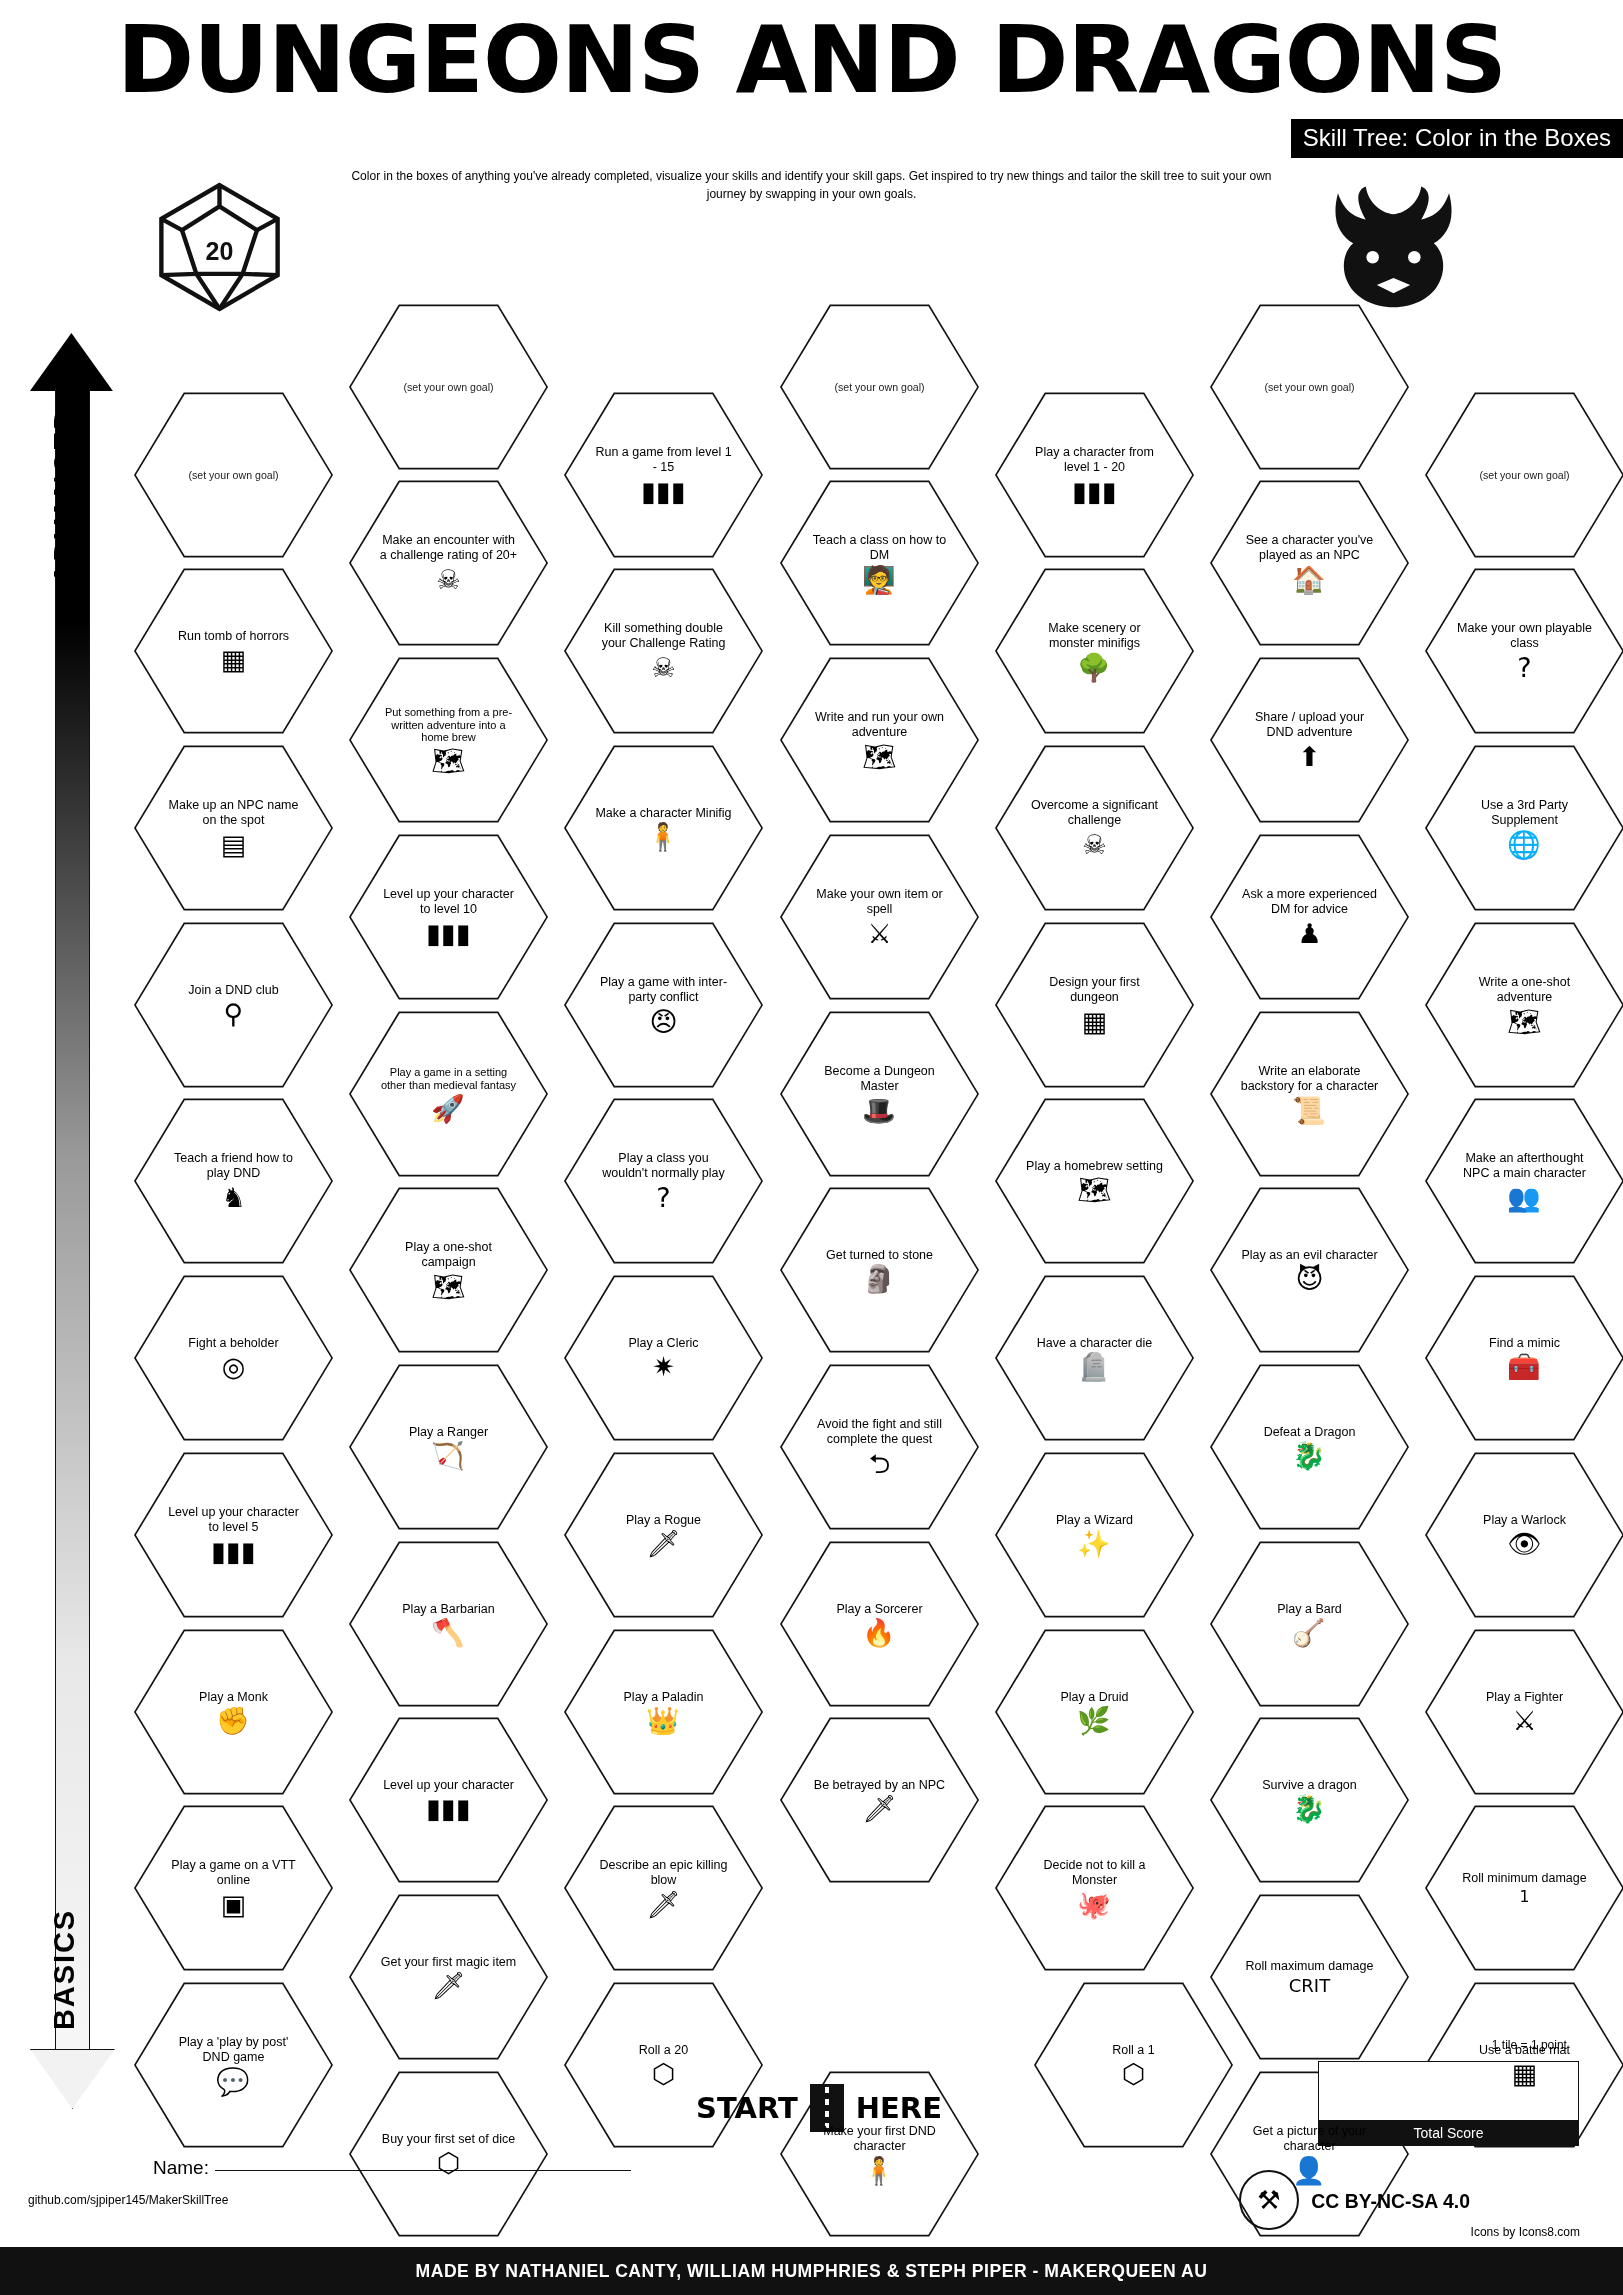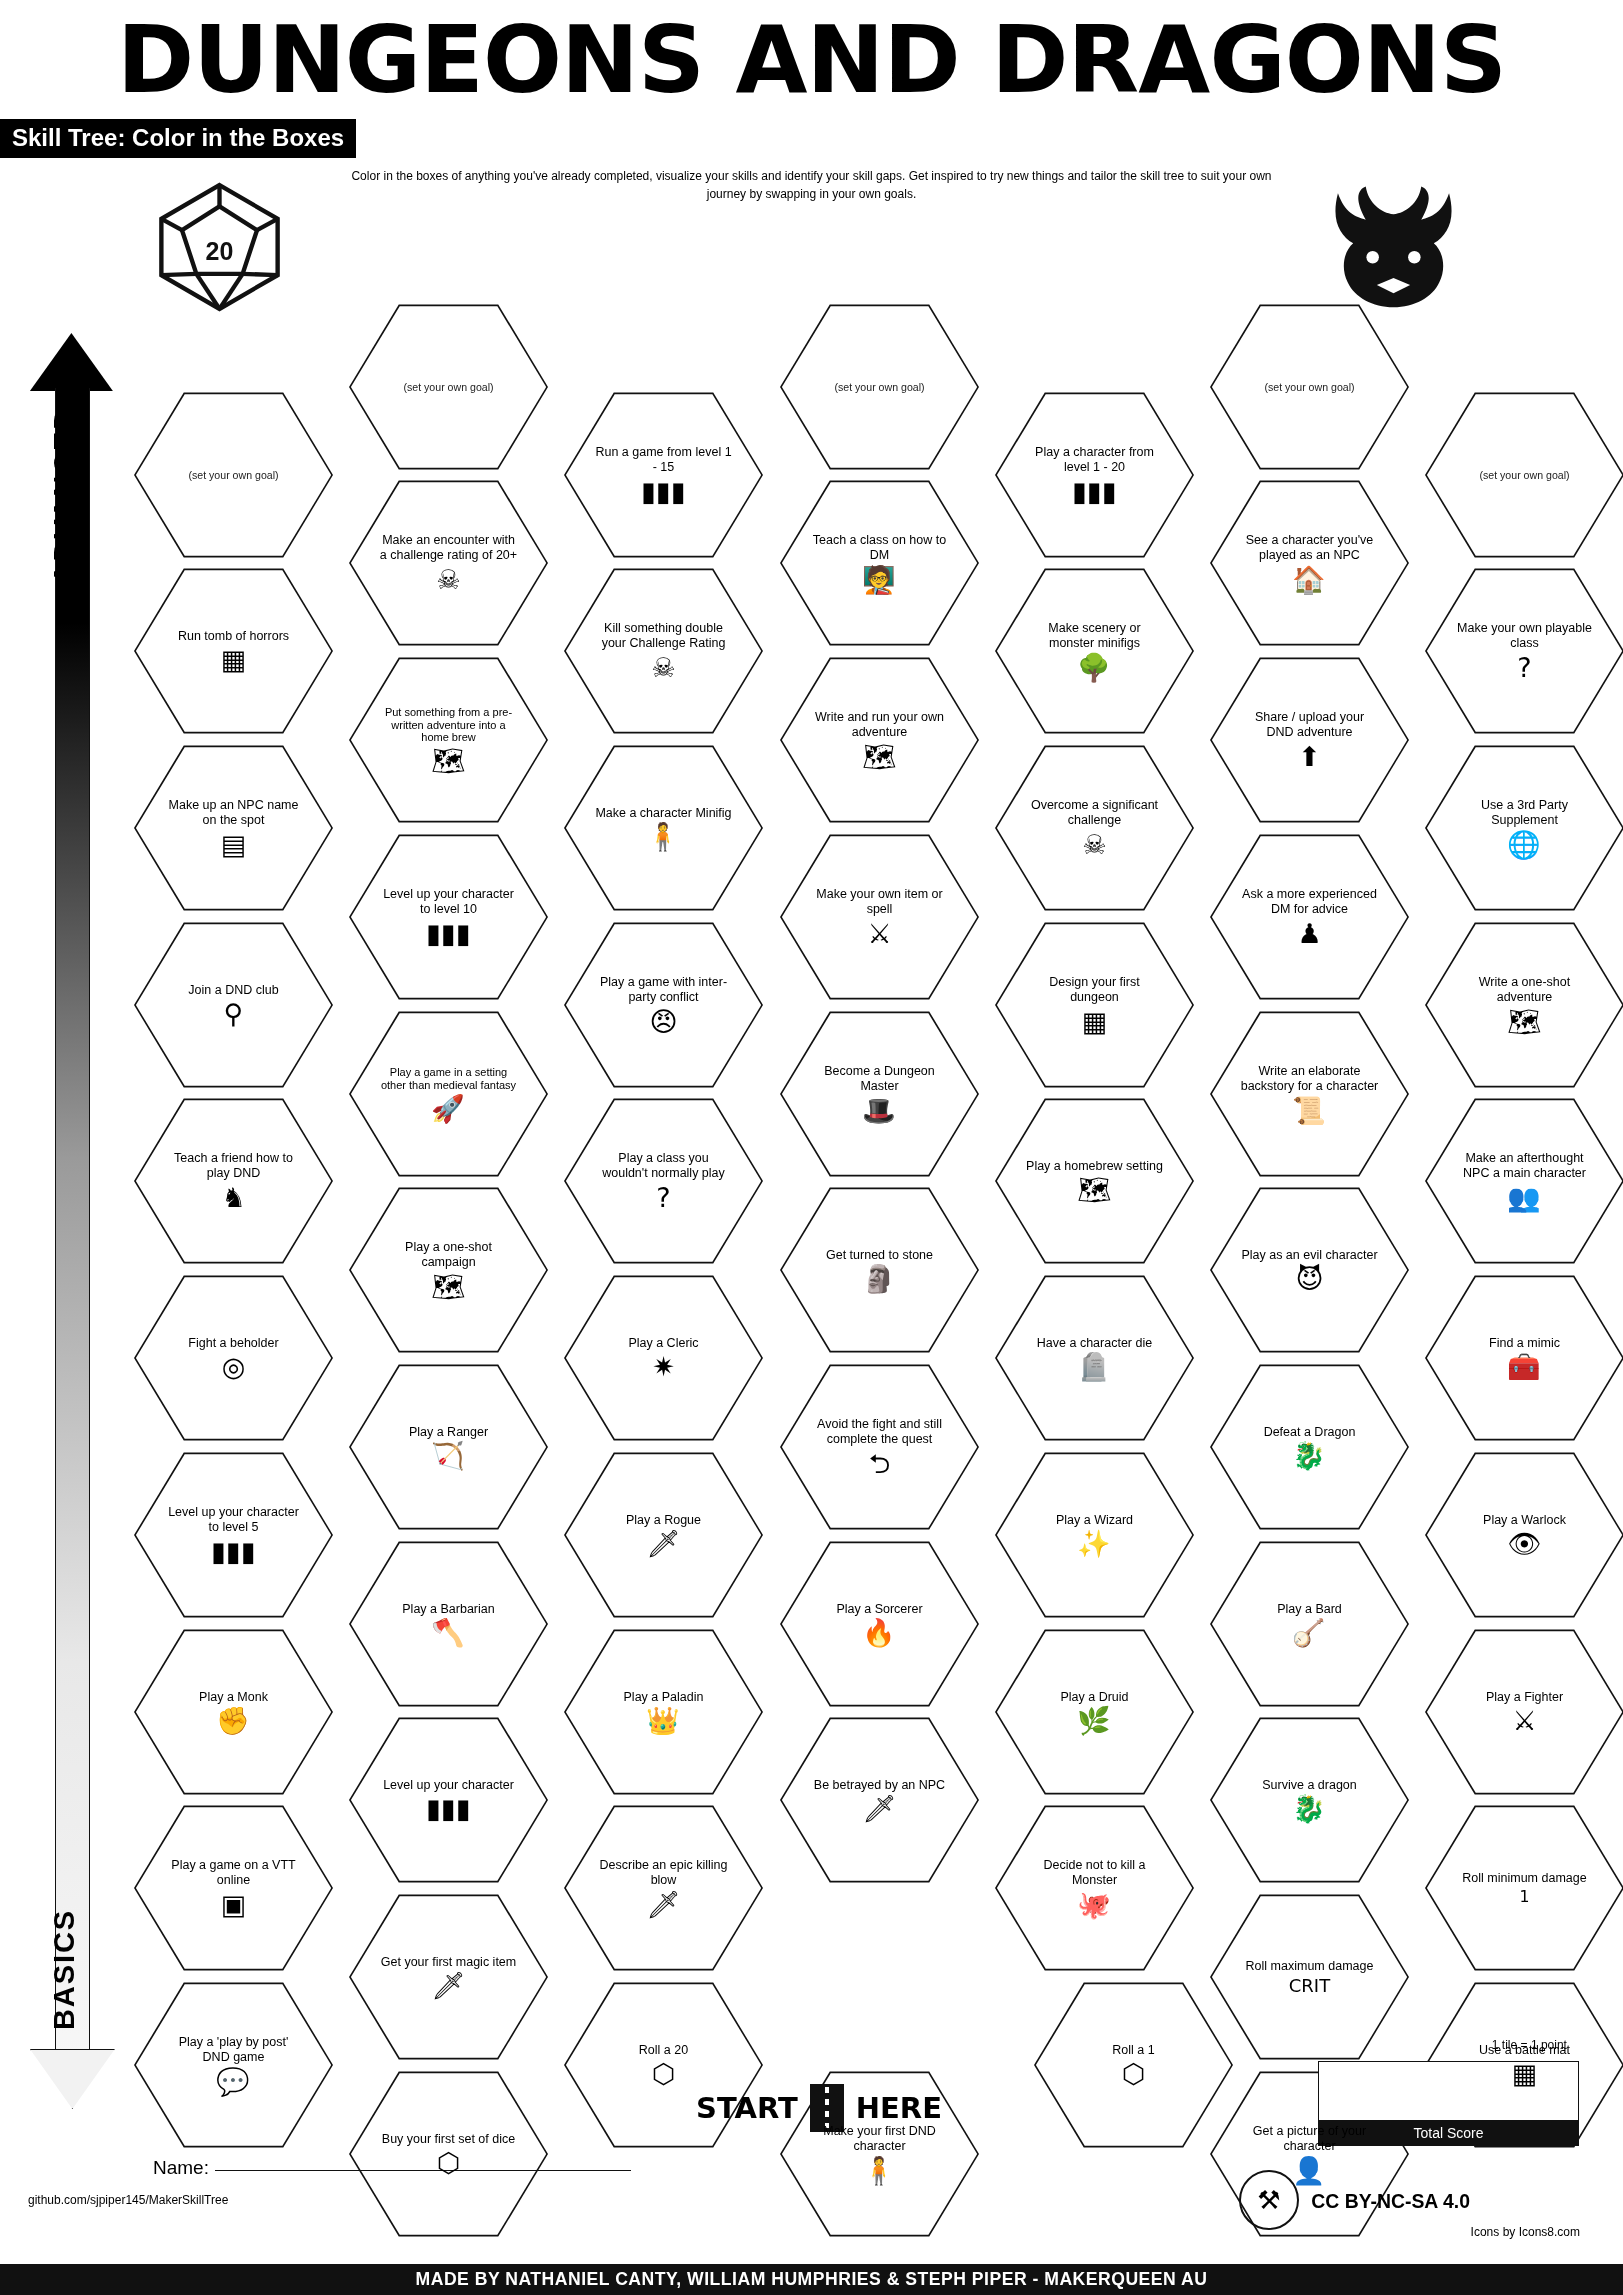--- a/index.html
+++ b/index.html
@@ -3,21 +3,21 @@
 <meta charset="utf-8">
 <style>
   html,body{margin:0;padding:0;background:#fff;}
   body{width:1623px;height:2295px;font-family:"Liberation Sans",sans-serif;color:#000;position:relative;overflow:hidden;}
 
   
   .title{
     text-align:center;font-size:93px;font-weight:bold;letter-spacing:-0.9px;
     line-height:1;margin:14px 0 0 0;font-family:"DejaVu Sans",sans-serif;
   }
-  .subtitle-wrap{text-align:left;margin-top:12px;font-weight:bold;}
+  .subtitle-wrap{text-align:right;margin-top:12px;}
   .subtitle{
     display:inline-block;background:#000;color:#fff;font-size:24px;
     padding:4.6px 12px 6.5px 12px;font-family:"Liberation Sans",sans-serif;
   }
   .blurb{
     text-align:center;font-size:12px;line-height:1.45;margin:10.2px auto 0 auto;
     width:925px;
   }
 
   
@@ -111,21 +111,21 @@
   .githublink{position:absolute;left:28px;bottom:88px;font-size:12px;}
   .cc{
     position:absolute;right:153px;bottom:82px;font-size:19.4px;font-weight:bold;
   }
   .icons8{position:absolute;right:43px;bottom:56px;font-size:12px;}
   .ccicon{
     position:absolute;right:324px;bottom:65px;width:56px;height:56px;border:2.3px solid #111;border-radius:50%;
     display:flex;align-items:center;justify-content:center;font-size:26px;
   }
   .footerbar{
-    position:absolute;left:0;bottom:0;width:100%;height:31px;background:#111;color:#fff;
+    position:absolute;left:0;bottom:0;width:100%;height:48px;background:#111;color:#fff;
     display:flex;align-items:center;justify-content:center;font-size:17.6px;font-weight:bold;
     letter-spacing:0.5px;
   }
 </style>
 </head>
 <body>
 
 <div class="title">DUNGEONS AND DRAGONS</div>
 
 <div class="subtitle-wrap">

